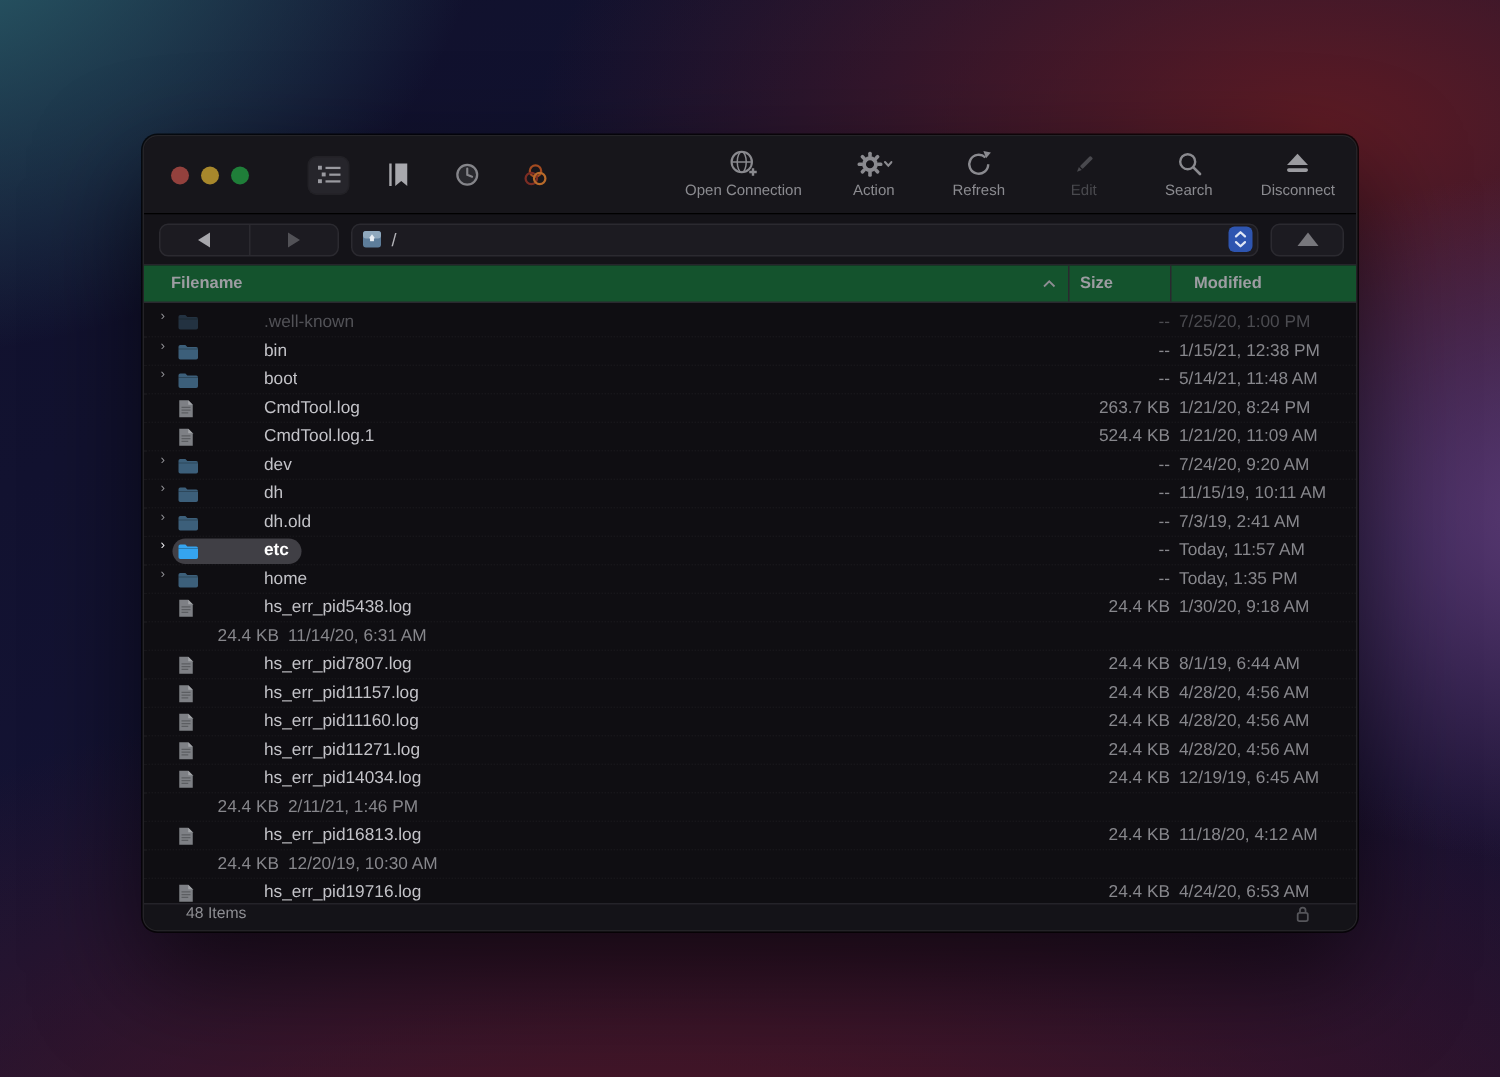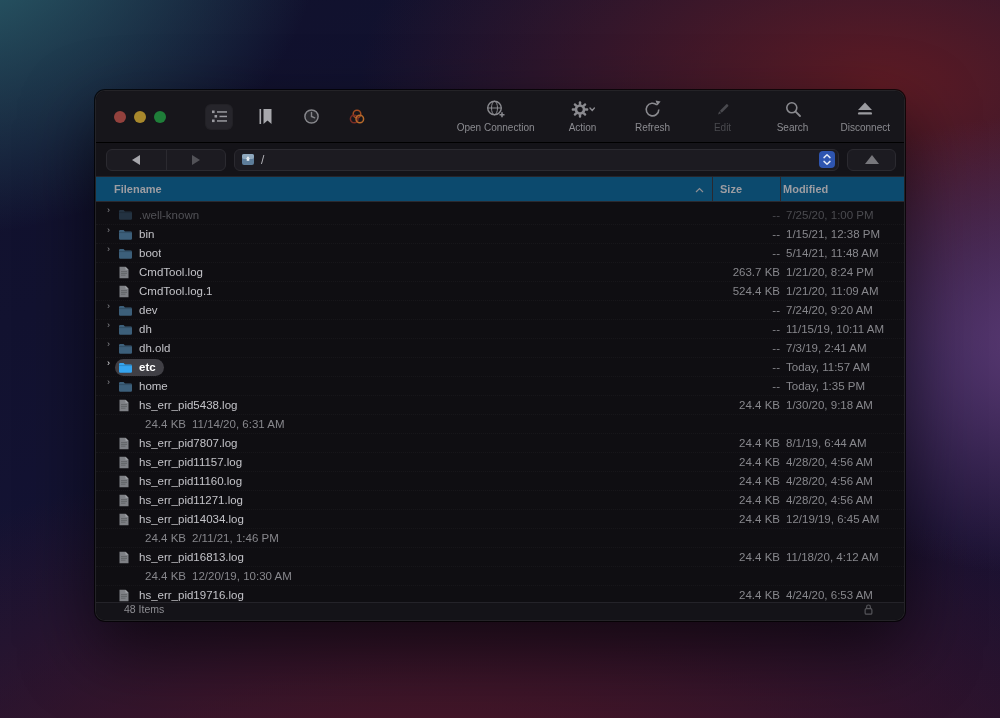--- a/index.html
+++ b/index.html
@@ -69,38 +69,38 @@
     display:flex; flex-direction:column; align-items:center; justify-content:center; flex:none;
   }
   .upbtn {
     width:49px; height:22px; background:#1c1b21; border:1px solid #2b2a30; border-radius:6px;
     display:flex; align-items:center; justify-content:center; flex:none;
   }
   .tri-up { width:0; height:0; border-left:7px solid transparent; border-right:7px solid transparent; border-bottom:9px solid #77777c; }
 
   
   .colhead {
-    height:25px; flex:none; background:#0c4a6e; border-bottom:1px solid #2a292f;
+    height:25px; flex:none; background:#14532d; border-bottom:1px solid #2a292f;
     display:flex; align-items:center; font-size:11px; color:#9d9da2; font-weight:700;
   }
   .ch-filename { flex:1; display:flex; align-items:center; padding:0 8px 0 18px; height:100%; }
   .ch-filename .sort { margin-left:auto; }
   .ch-size { width:68px; height:100%; display:flex; align-items:center; padding-left:7px; border-left:1px solid #2a292f; }
-  .ch-modified { width:124px; height:100%; display:flex; align-items:center; padding-left:2px; border-left:1px solid #2a292f; }
+  .ch-modified { width:124px; height:100%; display:flex; align-items:center; padding-left:15px; border-left:1px solid #2a292f; }
 
   
   .list { flex:1; padding-top:3px; overflow:hidden; background:#0f0e12; }
   .row { height:19px; display:flex; align-items:center; padding:0 8px 0 6px; border-top:1px dotted rgba(255,255,255,.035); font-size:11.5px; }
   .row:first-child { border-top:none; }
   .row-left { flex:1; display:flex; align-items:center; min-width:0; height:17px; border-radius:9px; padding:0 8px 0 2px; width:min-content; flex:0 1 auto; margin-right:auto; }
   .row-main { flex:1; display:flex; min-width:0; }
   .chev { width:13px; flex:none; color:#8e8e93; font-size:9px; line-height:1; display:flex; justify-content:center; }
   .row.file .chev { visibility:hidden; }
   .ricon { width:15px; height:13px; flex:none; margin:0 6px 0 1px; display:flex; align-items:center; }
-  .rname { color:#c3c3c8; white-space:nowrap; overflow:hidden; text-overflow:ellipsis; }
+  .rname { color:#c3c3c8; white-space:nowrap; overflow:hidden; text-overflow:ellipsis;margin-left:37px; }
   .rsize { width:84px; flex:none; text-align:right; color:#87878c; white-space:nowrap; }
   .rmod  { width:116px; flex:none; padding-left:6px; text-align:left; color:#87878c; white-space:nowrap; }
   .row.dimmed .rname { color:#525257; }
   .row.dimmed .rsize, .row.dimmed .rmod { color:#4b4b50; }
   .row.dimmed .ricon svg { opacity:.45; }
   .row.selected .row-left { background:#403f45; }
   .row.selected .rname { color:#fff; font-weight:700; }
   .row.selected .chev { color:#e8e8ec; }
   .folder-fill { fill:#3c5f7a; }
   .row.selected .folder-fill { fill:#35a4ef; }

